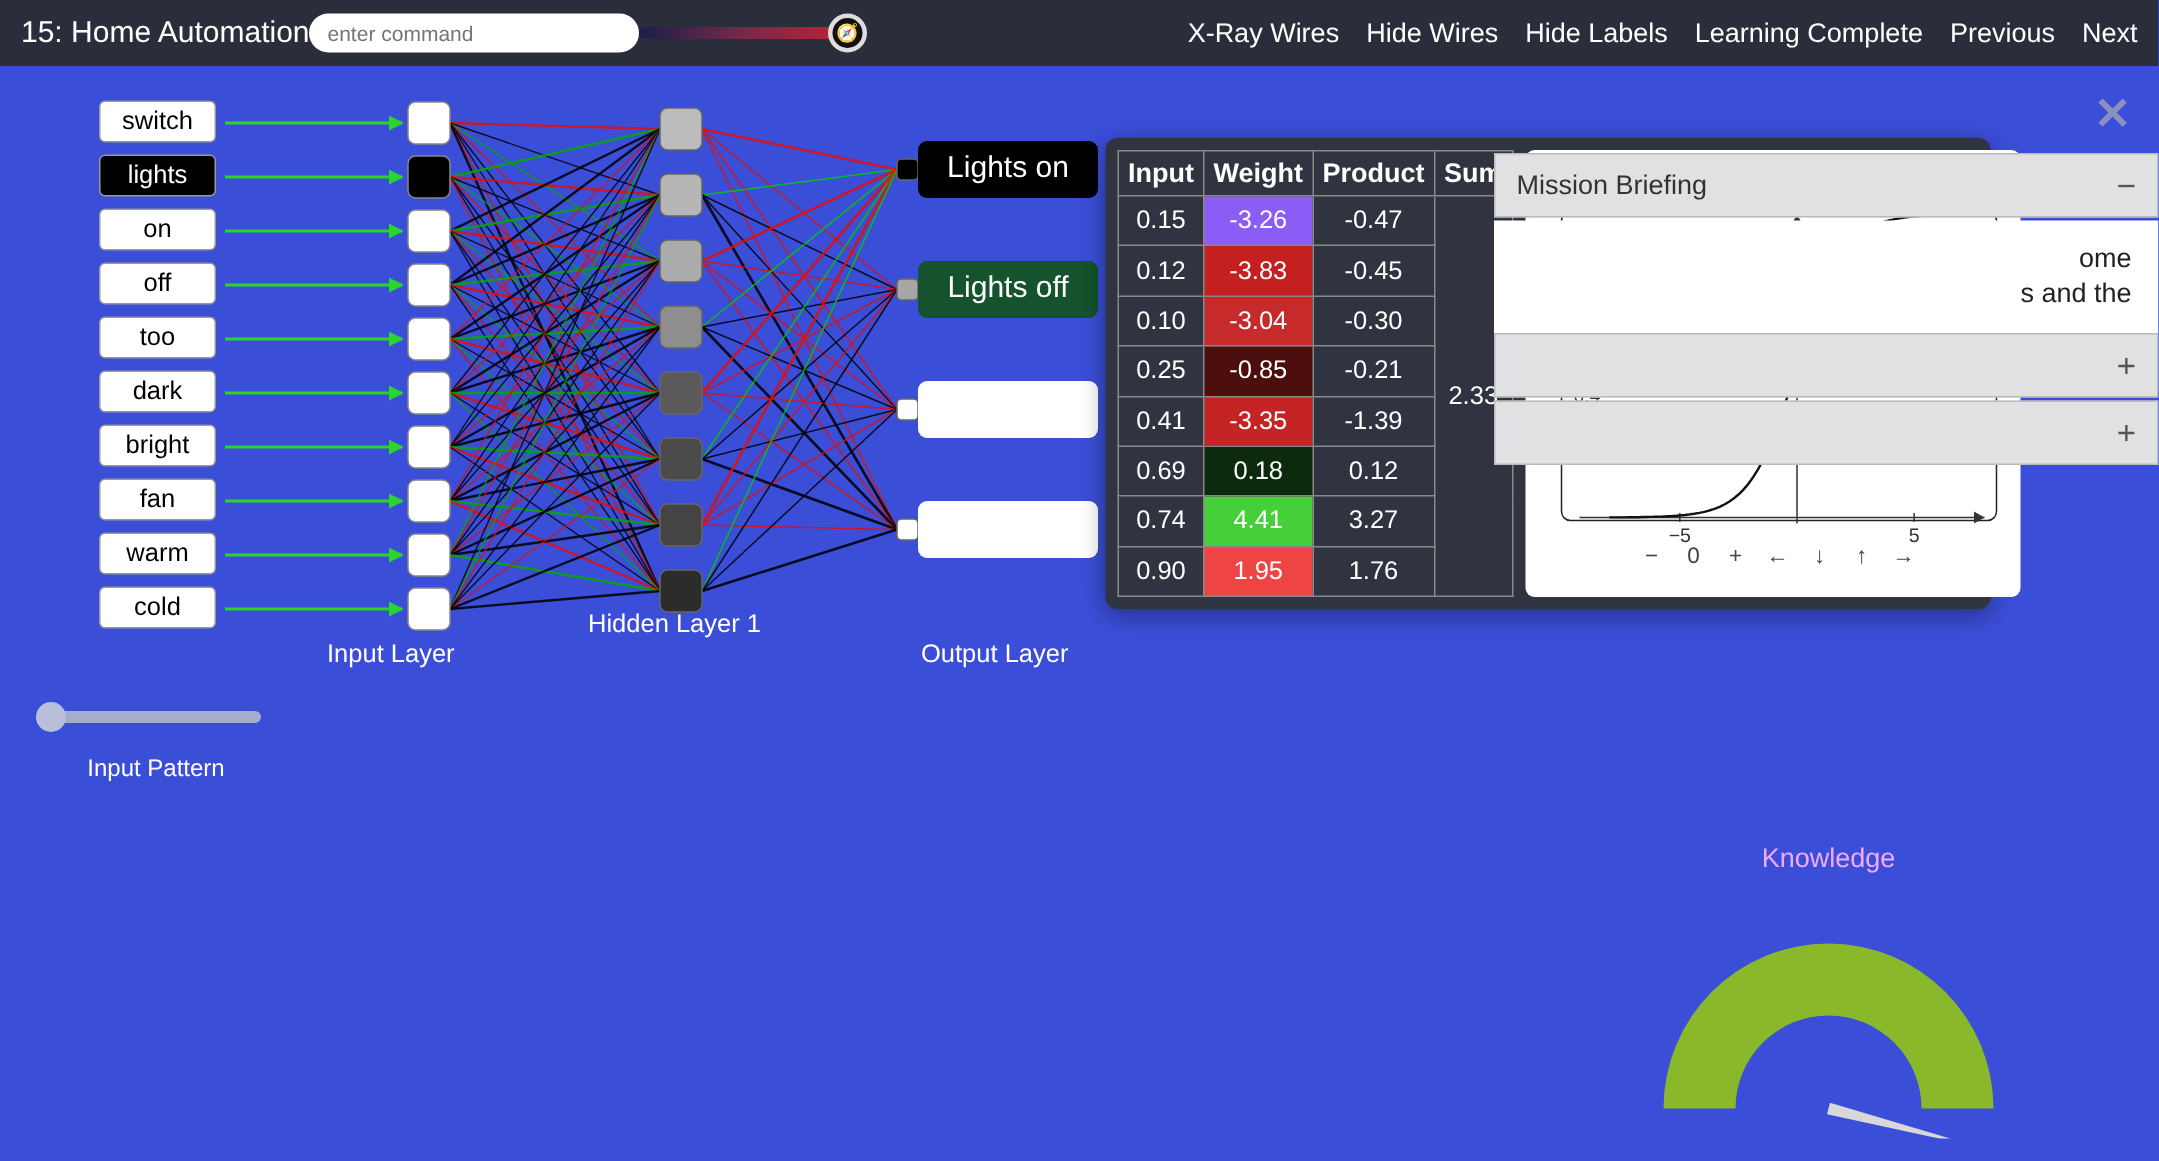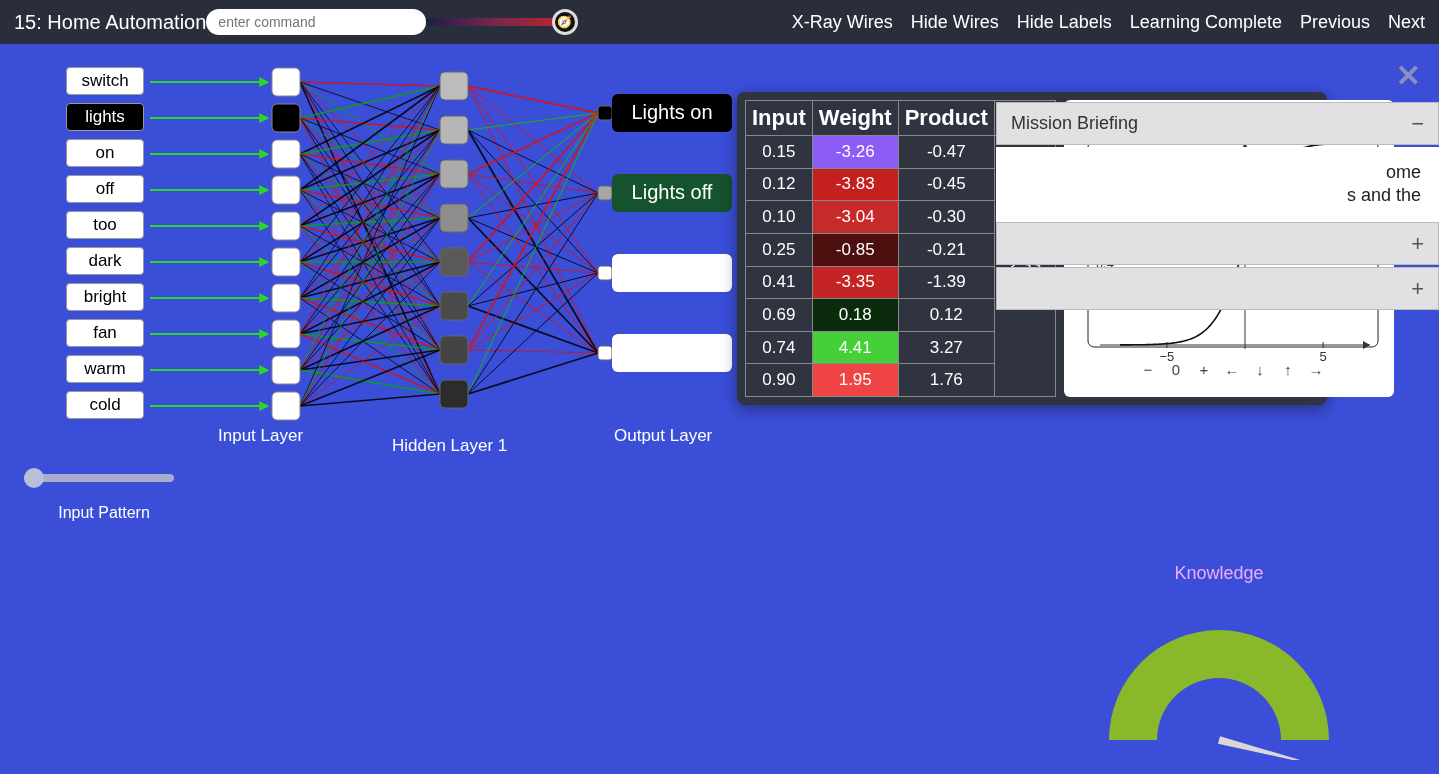--- a/index.html
+++ b/index.html
@@ -18,21 +18,21 @@
   .inputword.active { background:#000; color:#fff; }
   .layerlabel { position:absolute; color:#fff; font-size:17px; }
   .slider-wrap { position:absolute; left:24px; top:430px; width:160px; }
   .slider-track { width:150px; height:8px; border-radius:4px; background:#a6adcc; position:relative; }
   .slider-thumb { position:absolute; left:0; top:-6px; width:20px; height:20px; border-radius:50%; background:#b9bfd9; }
   .slider-lab { color:#fff; font-size:16px; margin-top:22px; text-align:center; }
   
   .popup { position:absolute; left:737px; top:92px; width:590px; background:#2f3440; border-radius:8px; padding:8px; display:flex; gap:8px; box-shadow:0 4px 16px rgba(0,0,0,0.4); }
   .wtable { flex:0 0 250px; border:1px solid #777; border-collapse:collapse; color:#fff; font-size:17px; }
   .wtable th, .wtable td { border:1px solid #888; padding:4px 6px; text-align:center; }
-  .wtable th { font-weight:bold; font-size:22px; }
+  .wtable th { font-weight:bold; font-size:18px; }
   .sigbox { flex:1; background:#fff; border-radius:6px; padding:6px 10px; position:relative; }
   .sigbox h4 { font-size:20px; font-weight:bold; margin:4px 2px 4px; color:#111; }
   
   .side { position:absolute; right:0; top:44px; width:443px; height:730px; }
   .close-x { position:absolute; right:18px; top:14px; color:#8a8fbf; font-size:30px; font-weight:bold; cursor:pointer; }
   .accordion { position:absolute; right:0; top:58px; width:443px; }
   .acc-item { background:#e1e1e3; border:1px solid #bbb; margin-bottom:2px; padding:10px 26px 10px 14px; font-size:18px; color:#333; position:relative; }
   .acc-item .toggle { position:absolute; right:14px; top:8px; font-size:22px; color:#555; }
   .acc-body { background:#fff; padding:14px 18px; font-size:18px; color:#222; line-height:1.3; }
   
@@ -236,21 +236,21 @@
     </div>
 
   <div id="output-pills">
       <div class="outpill" style="left: 612px; top: 50px; background: rgb(0, 0, 0); color: rgb(255, 255, 255);">Lights on</div>
       <div class="outpill" style="left: 612px; top: 130px; background: #14532d; color: rgb(255, 255, 255);">Lights off</div>
       <div class="outpill" style="left: 612px; top: 210px; background: rgb(255, 255, 255); color: rgb(255, 255, 255);"> </div>
       <div class="outpill" style="left: 612px; top: 290px; background: rgb(255, 255, 255); color: rgb(136, 136, 136);"> </div>
     </div>
 
   <div class="layerlabel" style="left:218px; top:382px;">Input Layer</div>
-  <div class="layerlabel" style="left:392px; top:392px;">Hidden Layer 1</div>
+  <div class="layerlabel" style="left:392px; top:362px;">Hidden Layer 1</div>
   <div class="layerlabel" style="left:614px; top:382px;">Output Layer</div>
 
   <div class="slider-wrap">
     <div class="slider-track">
       <div class="slider-thumb"></div>
     </div>
     <div class="slider-lab">Input Pattern</div>
   </div>
 </div>
 

